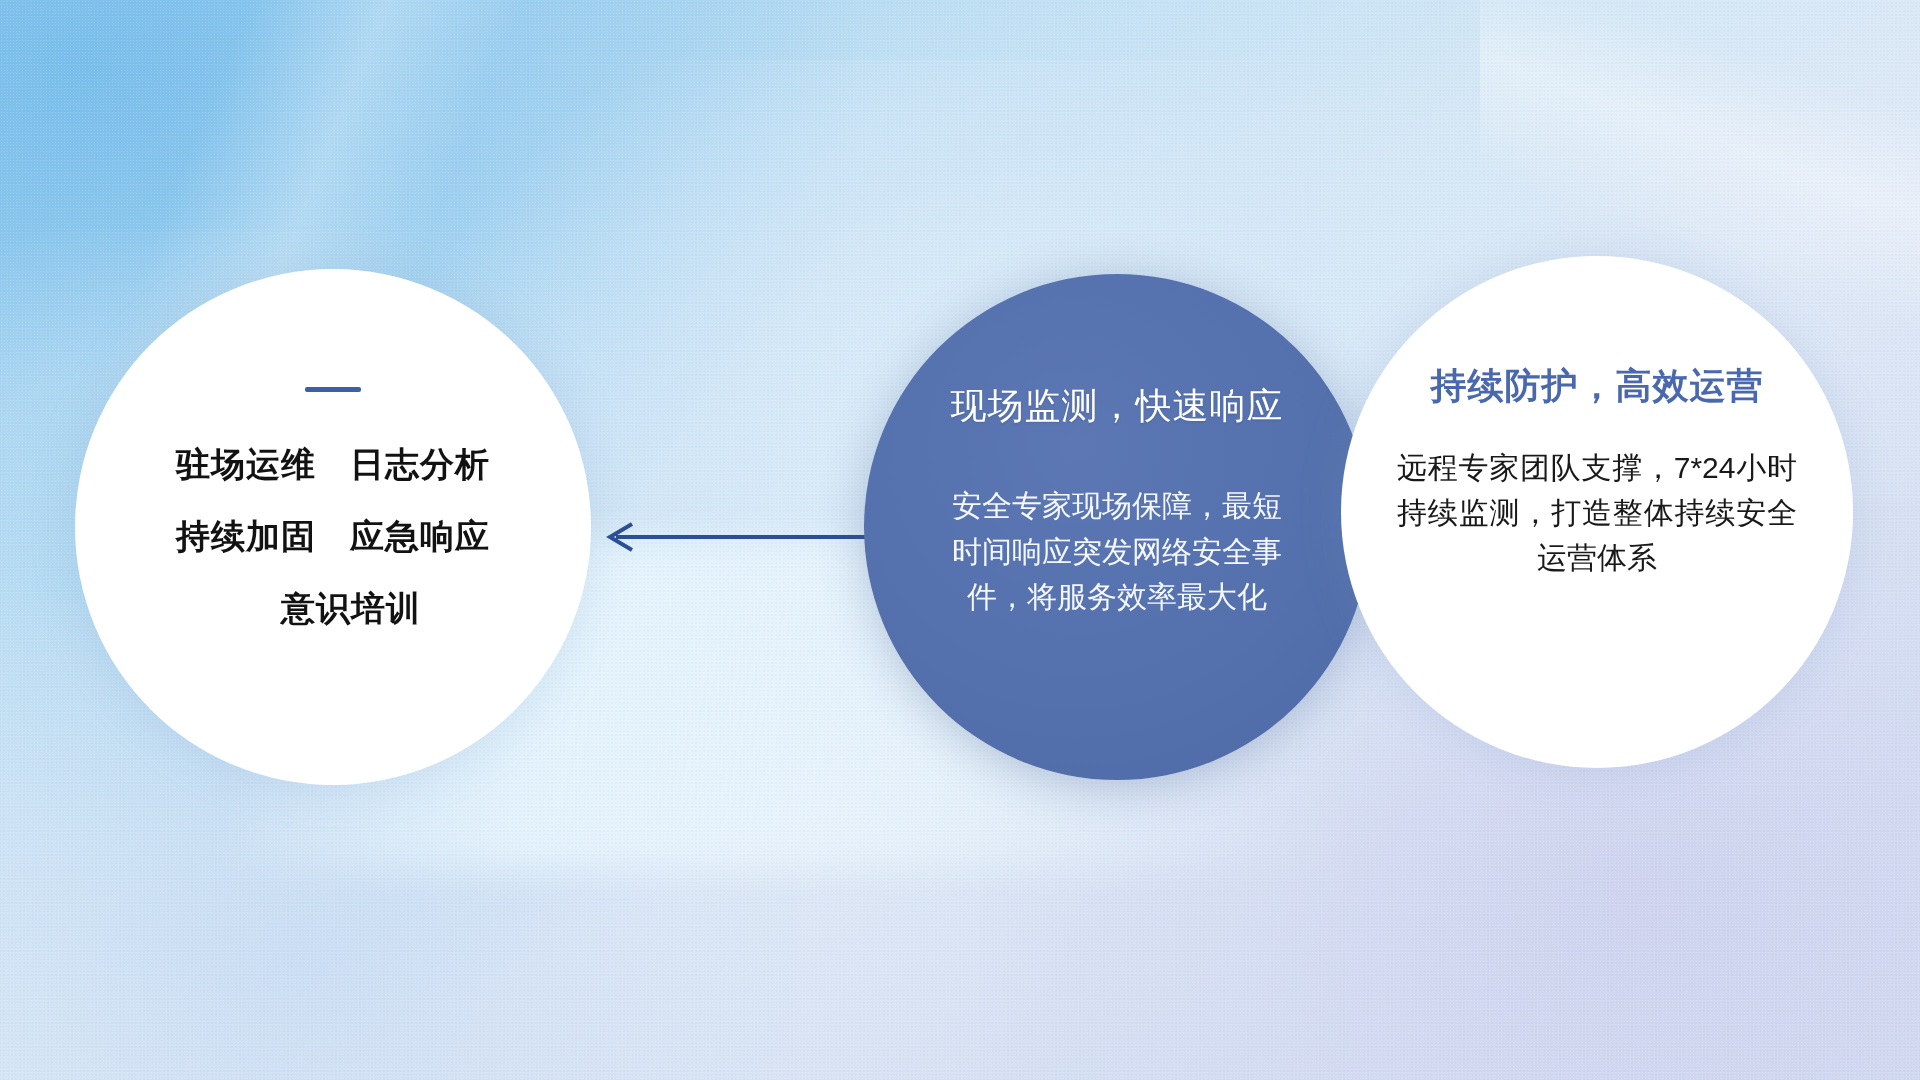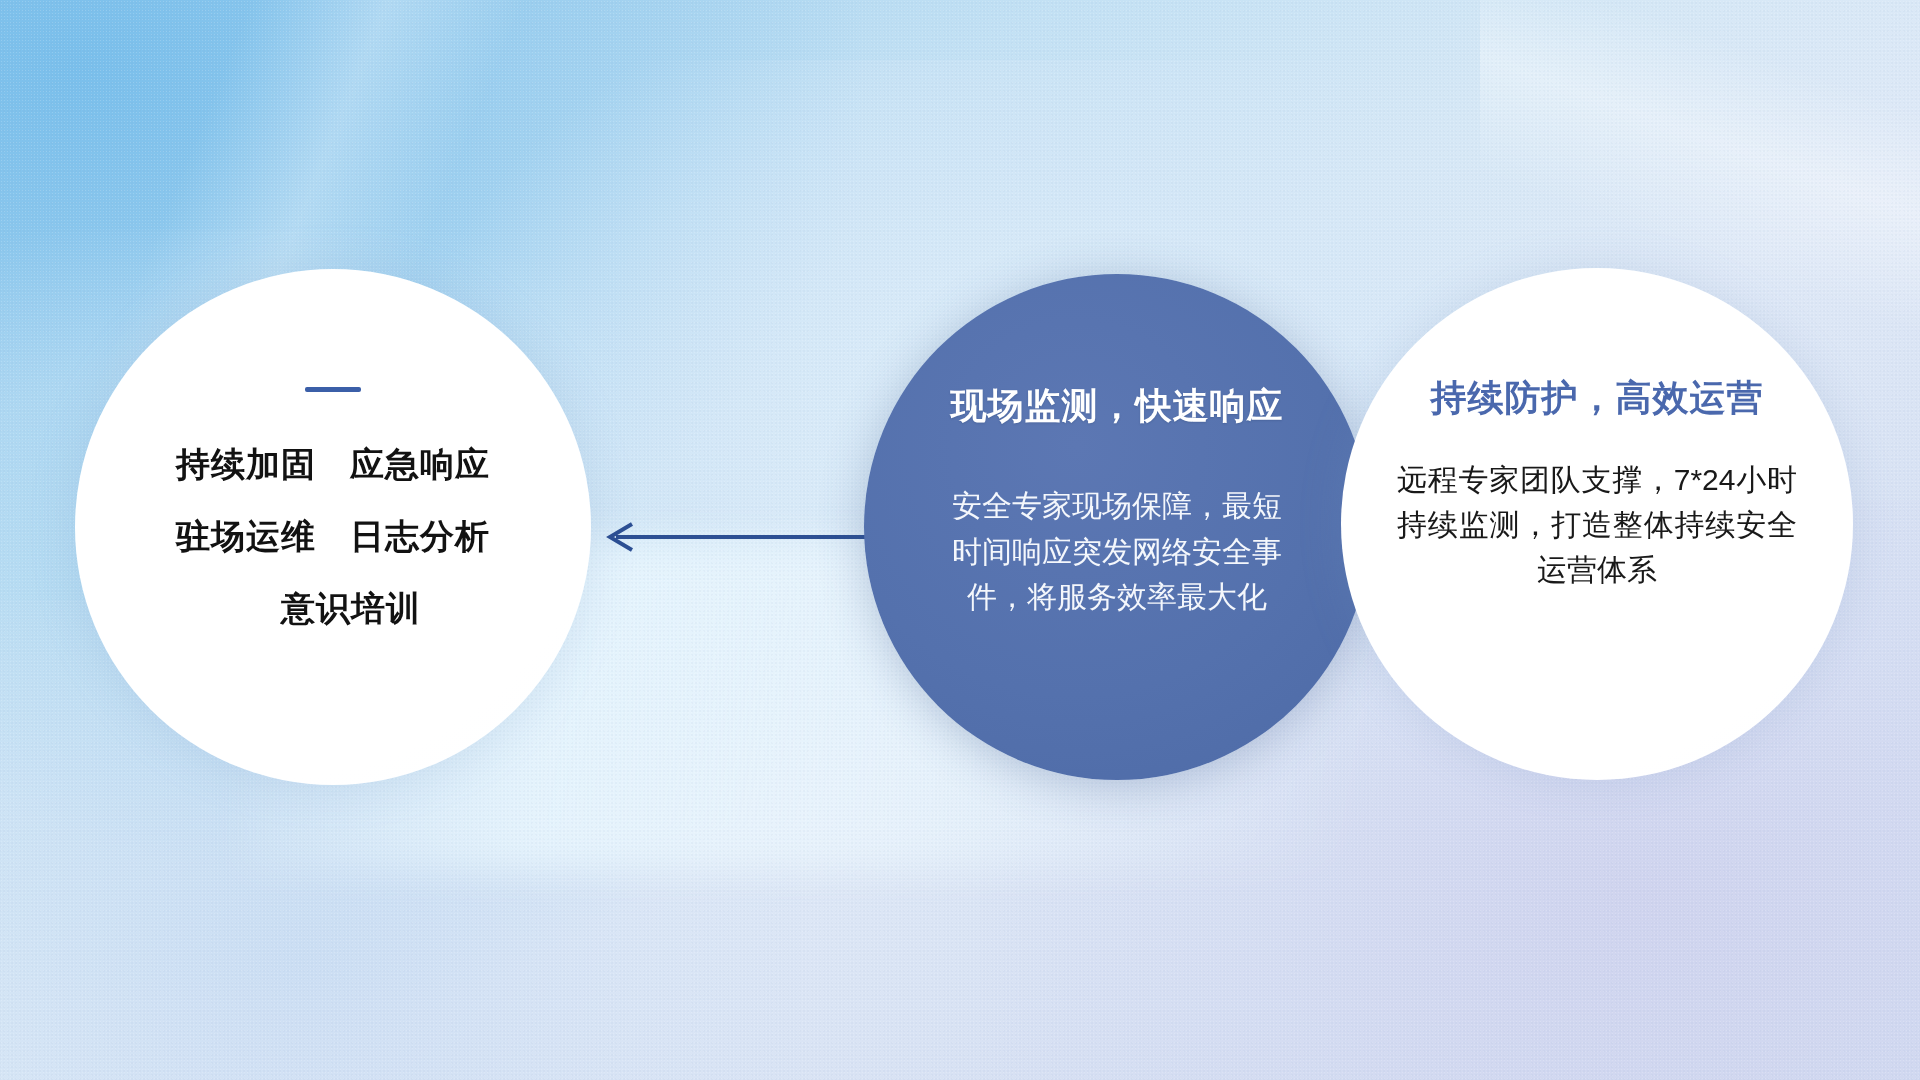--- a/index.html
+++ b/index.html
@@ -77,21 +77,21 @@
     left:75px; top:269px; width:516px; height:516px;
     background:radial-gradient(circle at 38% 32%, #ffffff 0%, #ffffff 72%, #fdfeff 100%);
     box-shadow:0 0 46px rgba(130,165,205,.22);
   }
   .circle-mid{
     left:864px; top:274px; width:506px; height:506px;
     background:radial-gradient(circle at 42% 34%, #5c77b3 0%, #5471ad 56%, #4d6aa6 100%);
     box-shadow:0 6px 46px rgba(62,90,140,.30);
   }
   .circle-right{
-    left:1341px; top:268px; width:512px; height:512px;
+    left:1341px; top:256px; width:512px; height:512px;
     background:radial-gradient(circle at 40% 32%, #ffffff 0%, #ffffff 74%, #fcfdff 100%);
     box-shadow:0 0 44px rgba(120,150,195,.20);
   }
 
   .circle-inner{
     position:absolute; inset:0;
     display:flex; flex-direction:column;
     align-items:center; justify-content:flex-start;
   }
 
@@ -108,21 +108,21 @@
   .left-line{
     font-size:34px; font-weight:bold; color:#121212;
     letter-spacing:1px; white-space:nowrap;
     display:flex; gap:34px;
   }
   .left-line.single{ justify-content:center;margin-left:36px; }
 
   
   .mid-inner{ padding-top:108px; }
   .mid-title{
-    font-size:36px; font-weight:bold; color:#ffffff;
+    font-size:36px; font-weight:normal; color:#ffffff;
     letter-spacing:1px; white-space:nowrap;
     text-shadow:0 1px 2px rgba(40,62,105,.25);
   }
   .mid-body{
     margin-top:52px; width:330px;
     font-size:30px; line-height:1.52; color:#f4f7fc;
     text-align:justify; text-align-last:center;
     font-weight:400;
   }
 
@@ -158,26 +158,26 @@
   <div class="bg-sheen"></div>
   <div class="bg-streak-a"></div>
   <div class="bg-streak-b"></div>
   <div class="bg-noise"></div>
 
   <div class="circle circle-left">
     <div class="circle-inner left-inner">
       <div class="dash"></div>
       <div class="left-lines">
         <div class="left-line">
+          <span>驻场运维</span>
+          <span>日志分析</span>
+        </div>
+        <div class="left-line">
           <span>持续加固</span>
           <span>应急响应</span>
-        </div>
-        <div class="left-line">
-          <span>驻场运维</span>
-          <span>日志分析</span>
         </div>
         <div class="left-line single">
           <span>意识培训</span>
         </div>
       </div>
     </div>
   </div>
 
   <div class="arrow-wrap">
     <svg width="278" height="46" viewBox="0 0 278 46">

